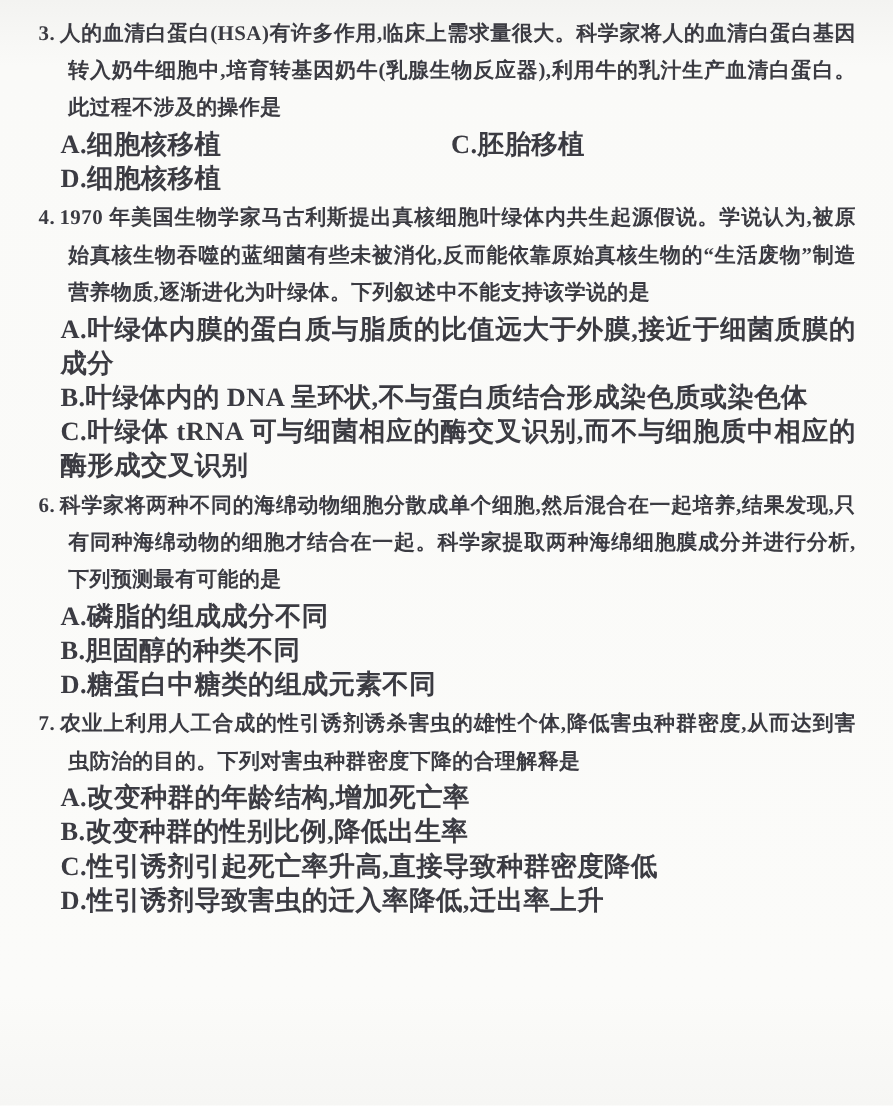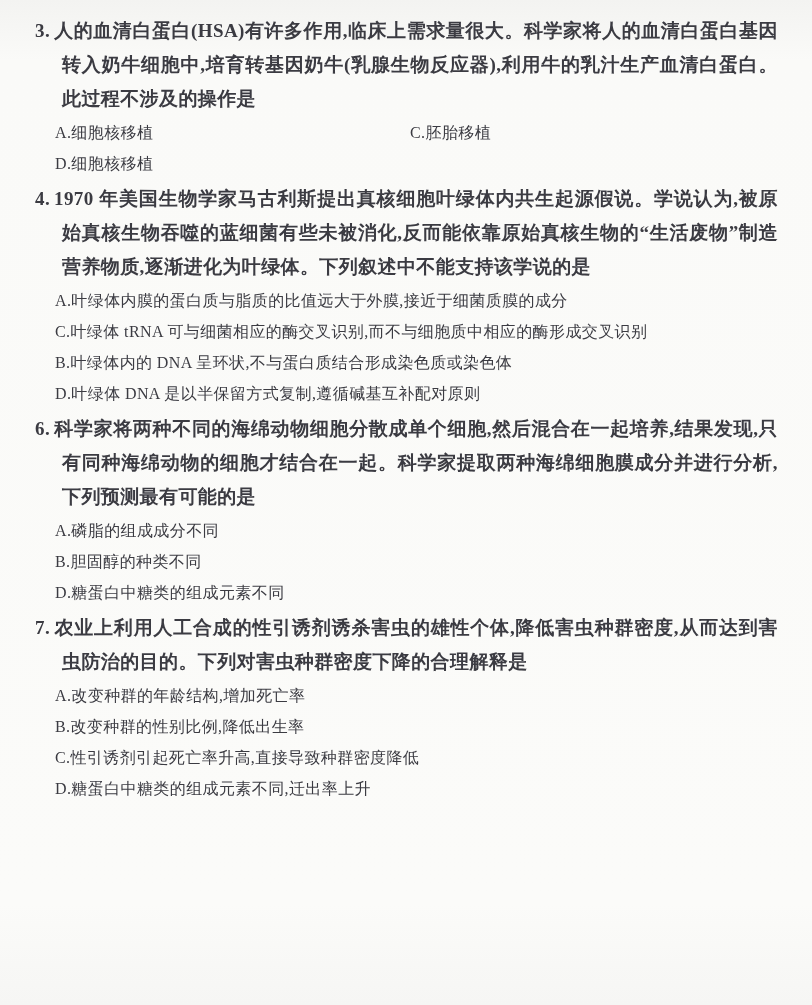--- a/index.html
+++ b/index.html
@@ -33,23 +33,23 @@
     text-indent: -27px;
   }
   .qnum {
     margin-right: 4px;
   }
   .options {
     padding-left: 20px;
     margin: 1px 0 3px 0;
   }
   .option {
-    font-size: 16px;
+    font-size: 24px;
     line-height: 31px;
-    font-weight: 400;
+    font-weight: 700;
     letter-spacing: 0.4px;
     text-align: justify;
   }
   .two-col {
     display: grid;
     grid-template-columns: 355px auto;
   }
 </style>
 </head>
 <body>
@@ -62,39 +62,38 @@
       <div class="option">A.细胞核移植</div>
       <div class="option">C.胚胎移植</div>
       <div class="option">D.细胞核移植</div>
     </div>
   </div>
 
   <div class="question">
     <div class="stem"><span class="qnum">4.</span><span>1970 年美国生物学家马古利斯提出真核细胞叶绿体内共生起源假说。学说认为,被原始真核生物吞噬的蓝细菌有些未被消化,反而能依靠原始真核生物的“生活废物”制造营养物质,逐渐进化为叶绿体。下列叙述中不能支持该学说的是</span></div>
     <div class="options">
       <div class="option">A.叶绿体内膜的蛋白质与脂质的比值远大于外膜,接近于细菌质膜的成分</div>
+      <div class="option">B.叶绿体内的 DNA 呈环状,不与蛋白质结合形成染色质或染色体</div>
       <div class="option">C.叶绿体 tRNA 可与细菌相应的酶交叉识别,而不与细胞质中相应的酶形成交叉识别</div>
-      <div class="option">B.叶绿体内的 DNA 呈环状,不与蛋白质结合形成染色质或染色体</div>
-      <div class="option">D.叶绿体 DNA 是以半保留方式复制,遵循碱基互补配对原则</div>
     </div>
   </div>
 
 
   <div class="question">
     <div class="stem"><span class="qnum">6.</span><span>科学家将两种不同的海绵动物细胞分散成单个细胞,然后混合在一起培养,结果发现,只有同种海绵动物的细胞才结合在一起。科学家提取两种海绵细胞膜成分并进行分析,下列预测最有可能的是</span></div>
     <div class="options">
       <div class="option">A.磷脂的组成成分不同</div>
       <div class="option">B.胆固醇的种类不同</div>
       <div class="option">D.糖蛋白中糖类的组成元素不同</div>
     </div>
   </div>
 
   <div class="question">
     <div class="stem"><span class="qnum">7.</span><span>农业上利用人工合成的性引诱剂诱杀害虫的雄性个体,降低害虫种群密度,从而达到害虫防治的目的。下列对害虫种群密度下降的合理解释是</span></div>
     <div class="options">
       <div class="option">A.改变种群的年龄结构,增加死亡率</div>
       <div class="option">B.改变种群的性别比例,降低出生率</div>
       <div class="option">C.性引诱剂引起死亡率升高,直接导致种群密度降低</div>
-      <div class="option">D.糖蛋白中糖类的组成元素不同,迁出率上升</div>
+      <div class="option">D.性引诱剂导致害虫的迁入率降低,迁出率上升</div>
     </div>
   </div>
 
 </div>
 
 </body></html>

